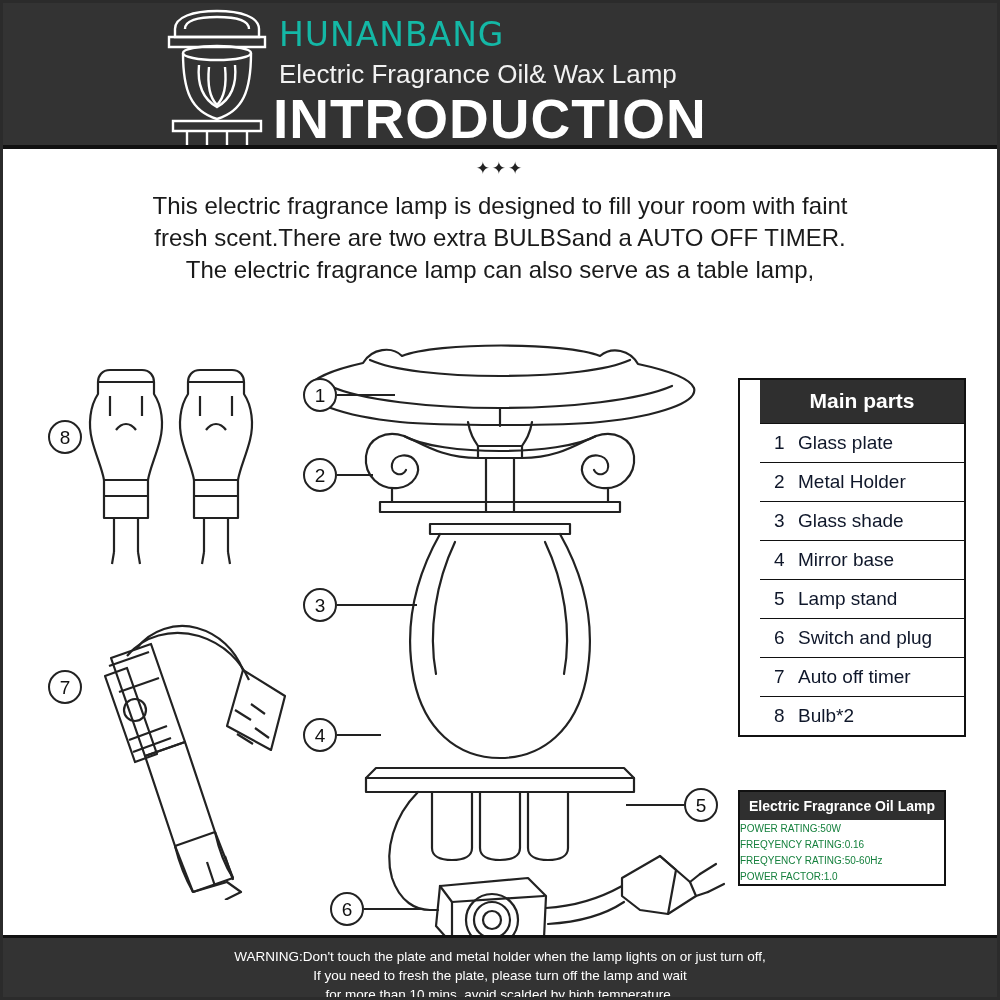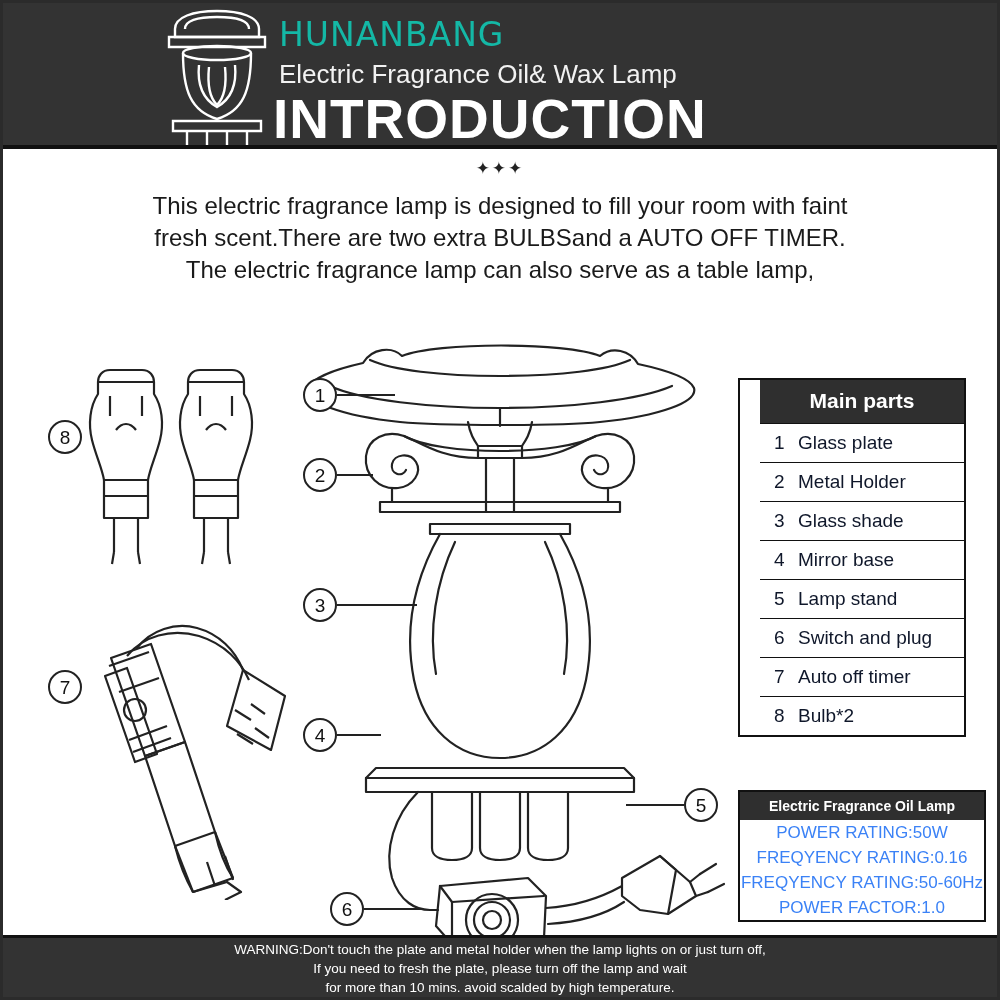--- a/index.html
+++ b/index.html
@@ -78,37 +78,37 @@
   }
   .parts-row{
     border-top:1px solid #111;
     font-size:19px;color:#0f172a;padding:8px 0 8px 14px;
     box-sizing:border-box;
   }
   .parts-row .num{display:inline-block;width:24px;}
 
   
   .spec{
-    position:absolute;left:738px;top:790px;width:248px;
+    position:absolute;left:738px;top:790px;width:208px;
     border:2px solid #111;background:#fff;box-sizing:border-box;
   }
   .spec-head{
     background:#2f2f2f;color:#fff;text-align:center;
     font-size:14px;font-weight:bold;padding:6px 0;
   }
   .spec-row{
-    text-align:center;font-size:17px;color:#3b82f6;padding:3px 0 2px 0;
+    font-size:10px;color:#15803d;padding:3px 0 2px 0;
   }
 
   
   .footer{
     position:absolute;left:3px;bottom:3px;width:994px;height:62px;
     background:#333;color:#fff;box-sizing:border-box;
     text-align:center;
-    font-size:13.5px;line-height:19px;padding-top:5px;
+    font-size:13.5px;line-height:19px;padding-top:12px;
   }
   .footer:before{
     content:"";position:absolute;left:0;top:0;width:100%;height:3px;background:#111;
   }
 </style>
 </head>
 <body>
 
 <div class="page">
 

